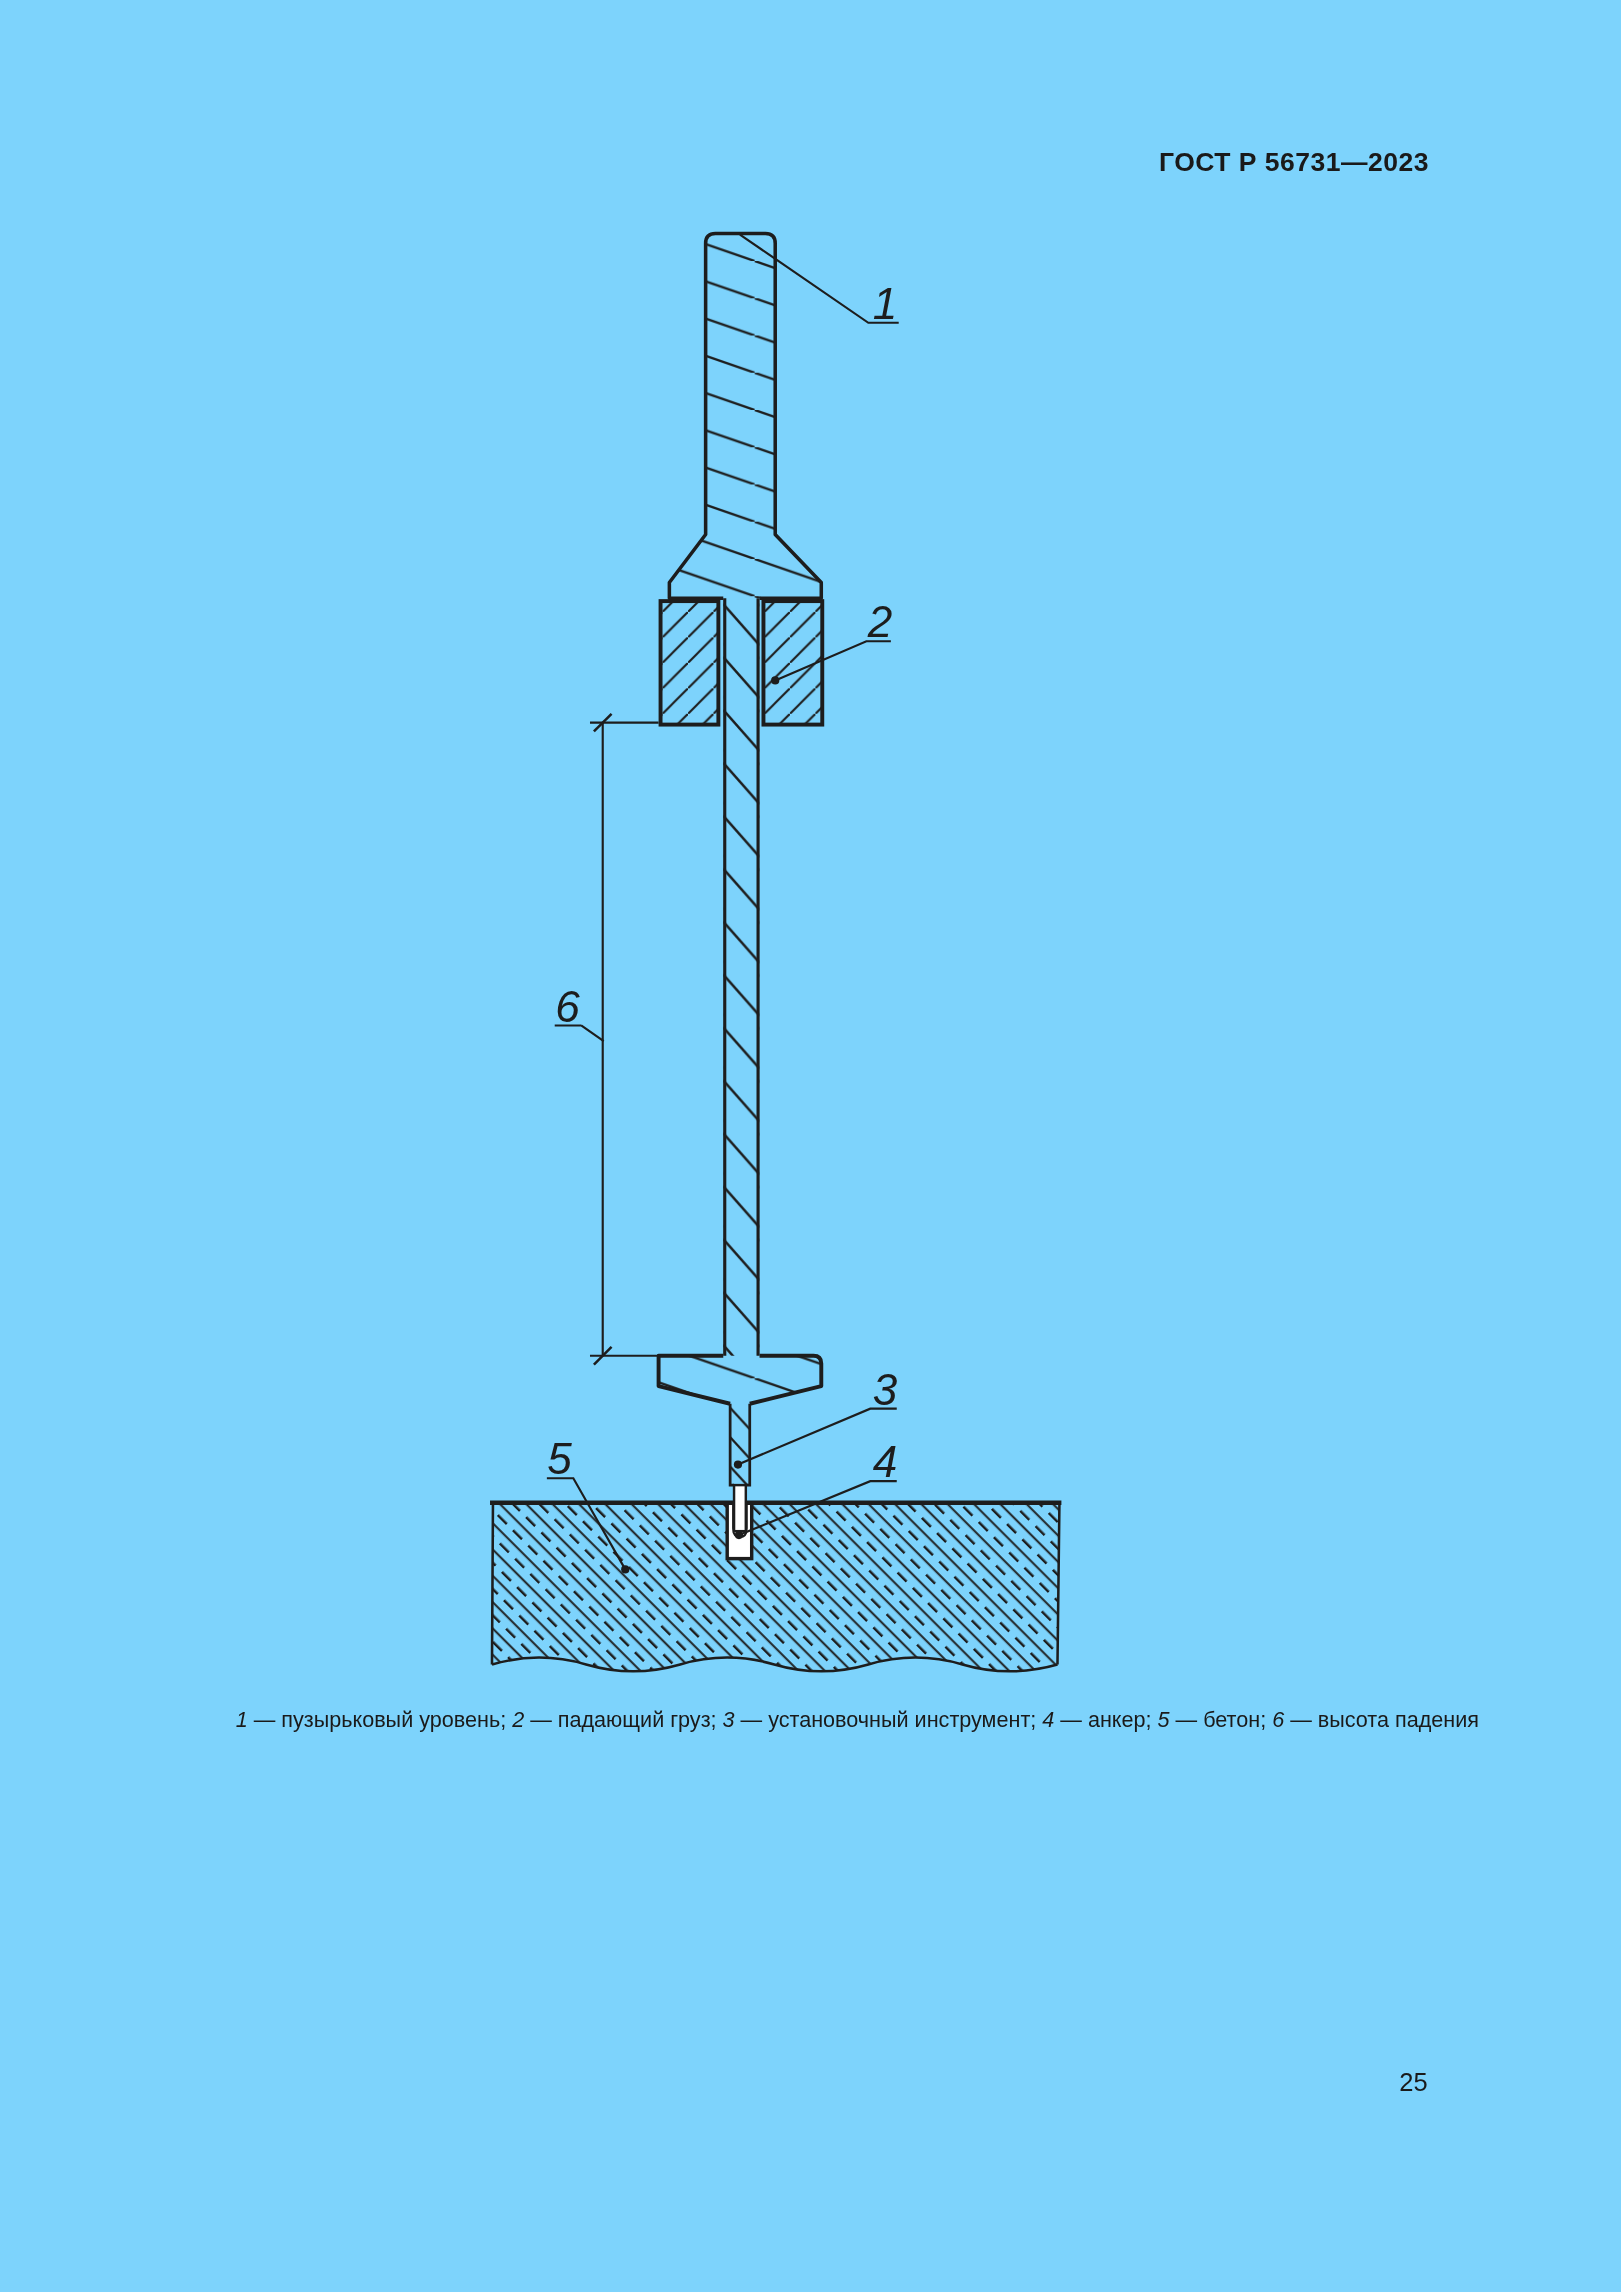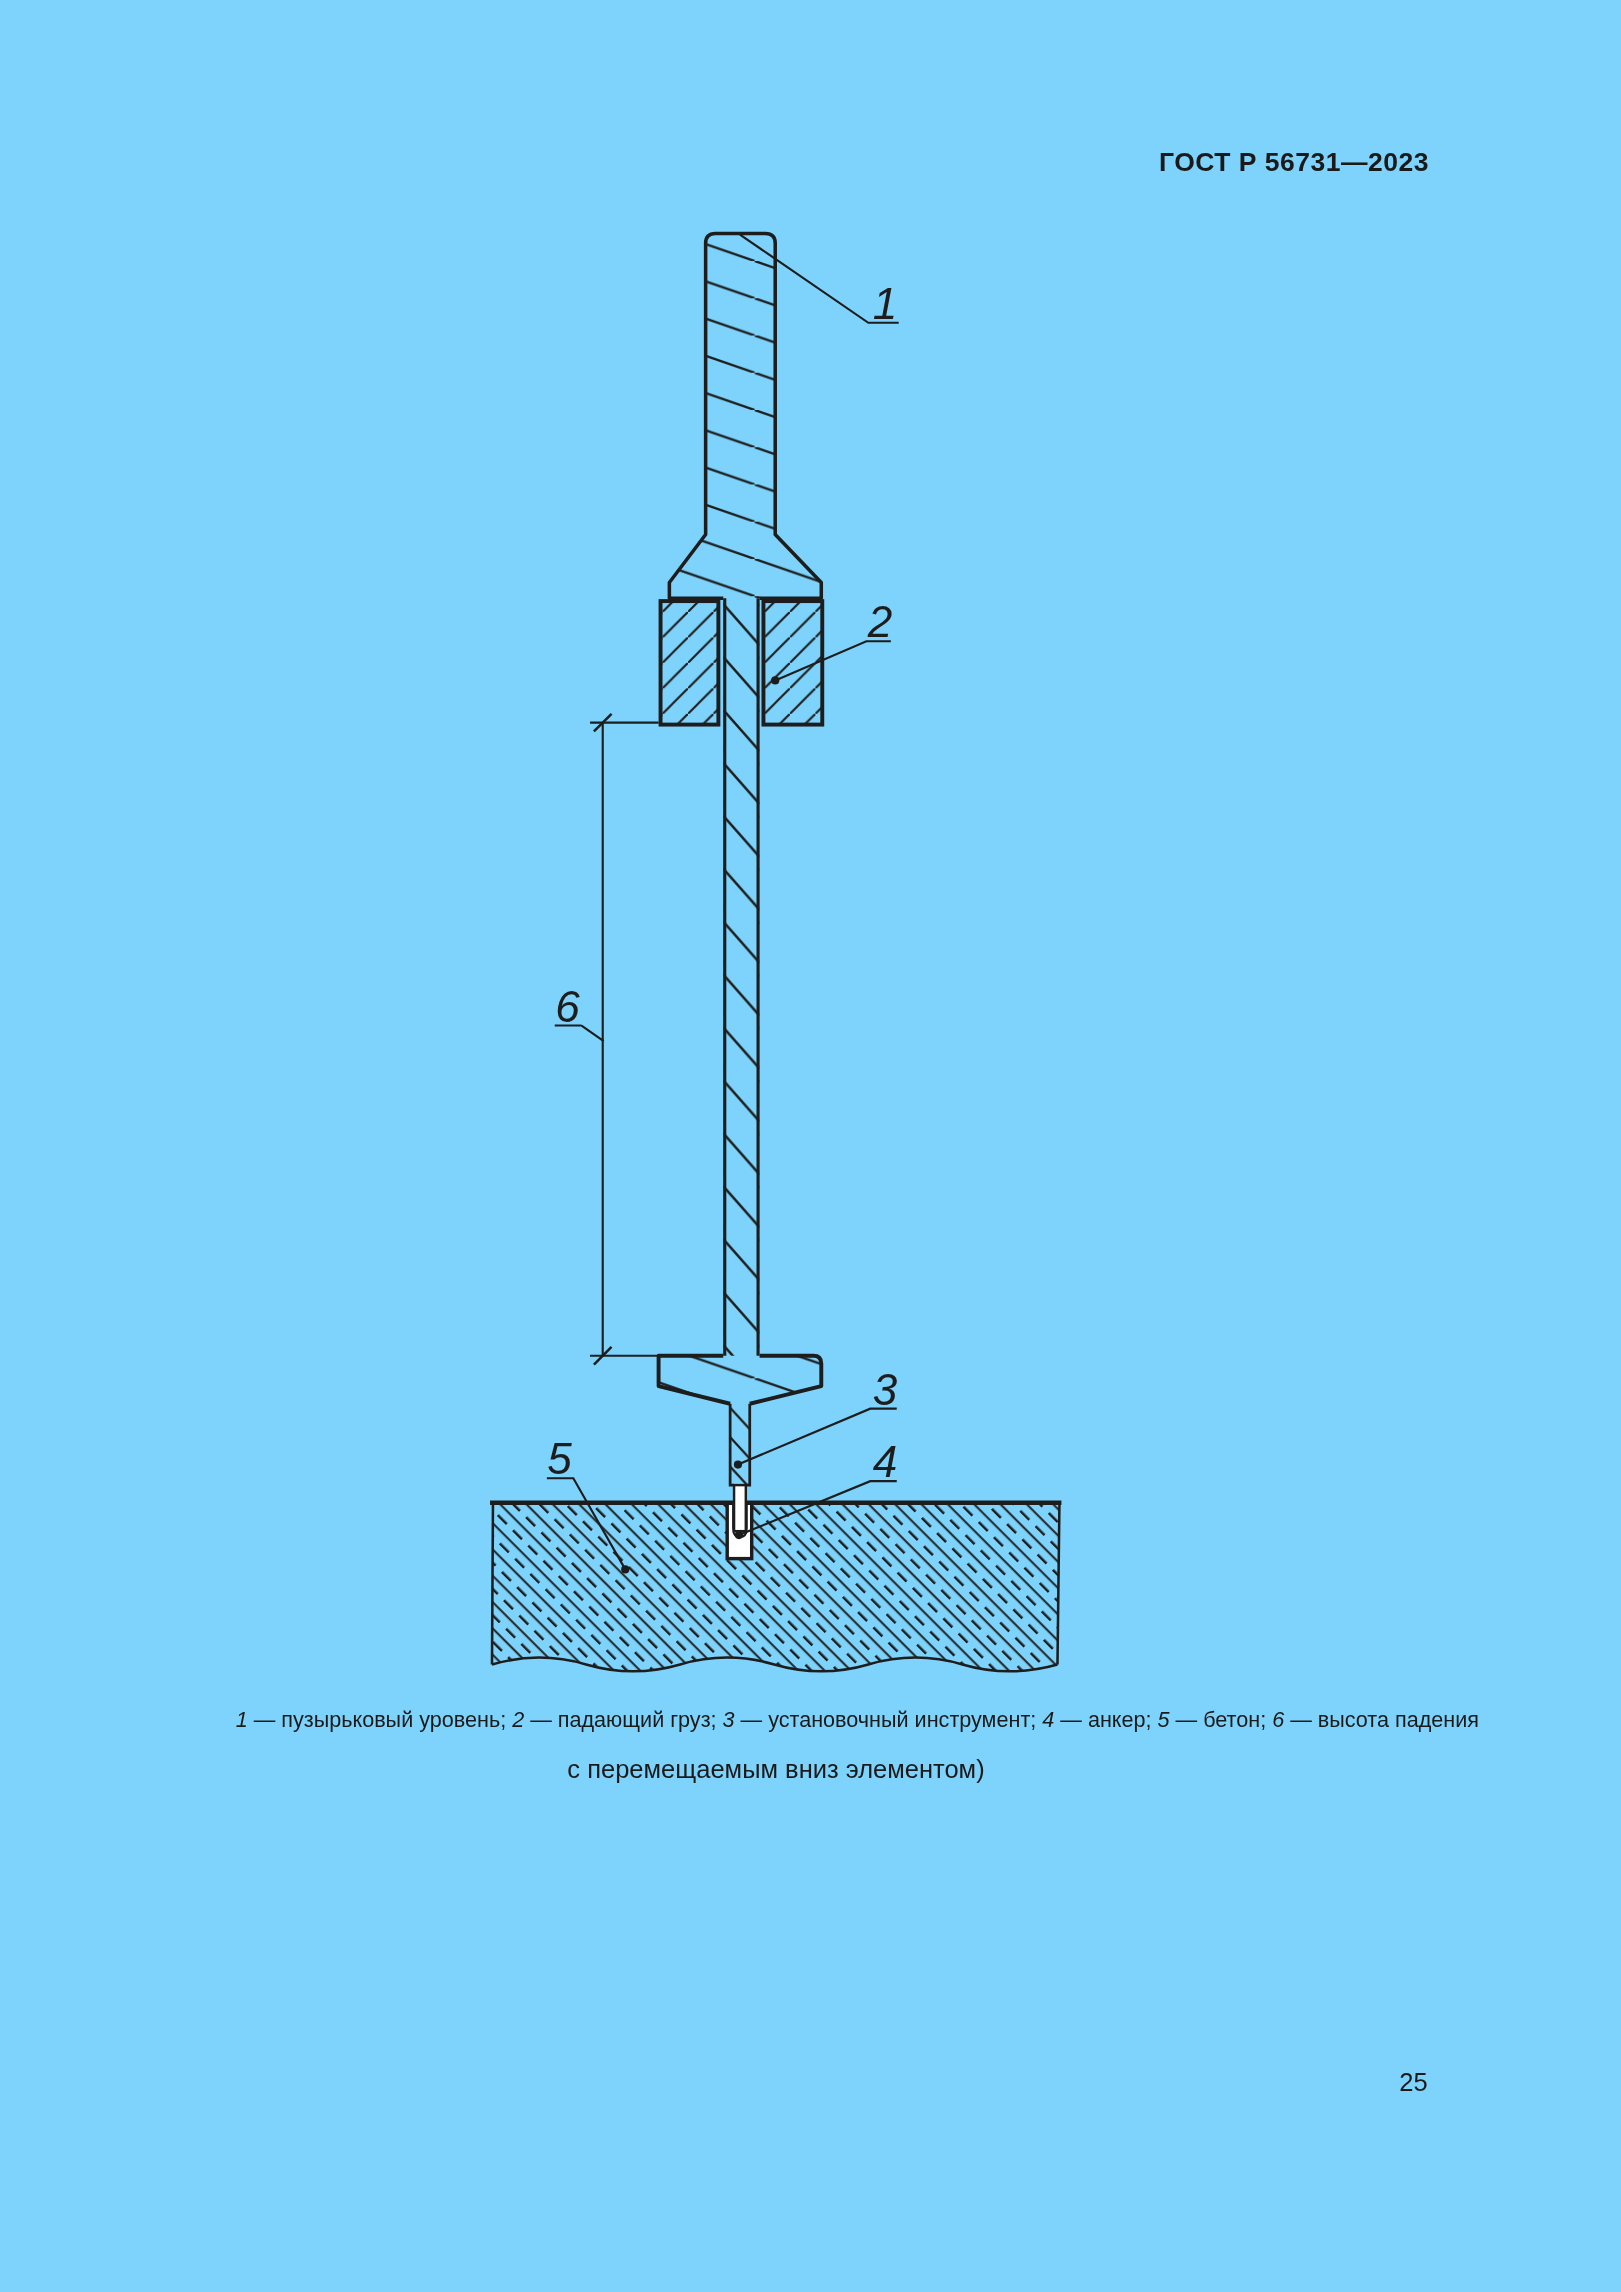--- a/index.html
+++ b/index.html
@@ -140,19 +140,18 @@
     <text class="callout" x="903" y="1507" text-anchor="middle">4</text>
     <text class="callout" x="571" y="1504" text-anchor="middle">5</text>
     <text class="callout" x="579" y="1042" text-anchor="middle">6</text>
   </svg>
 
   <div class="legend">
     <span class="lg-num">1</span><span> — </span><span>пузырьковый уровень</span><span>; </span><span class="lg-num">2</span><span> — </span><span>падающий груз</span><span>; </span><span class="lg-num">3</span><span> — </span><span>установочный инструмент</span><span>; </span><span class="lg-num">4</span><span> — </span><span>анкер</span><span>; </span><span class="lg-num">5</span><span> — </span><span>бетон</span><span>; </span><span class="lg-num">6</span><span> — </span><span>высота падения</span>
   </div>
 
   <div class="caption">
-    <div>с  перемещаемым вниз элементом)</div>
   </div>
 
   <div class="page-number">25</div>
 
 </div>
 
 
 </body></html>

